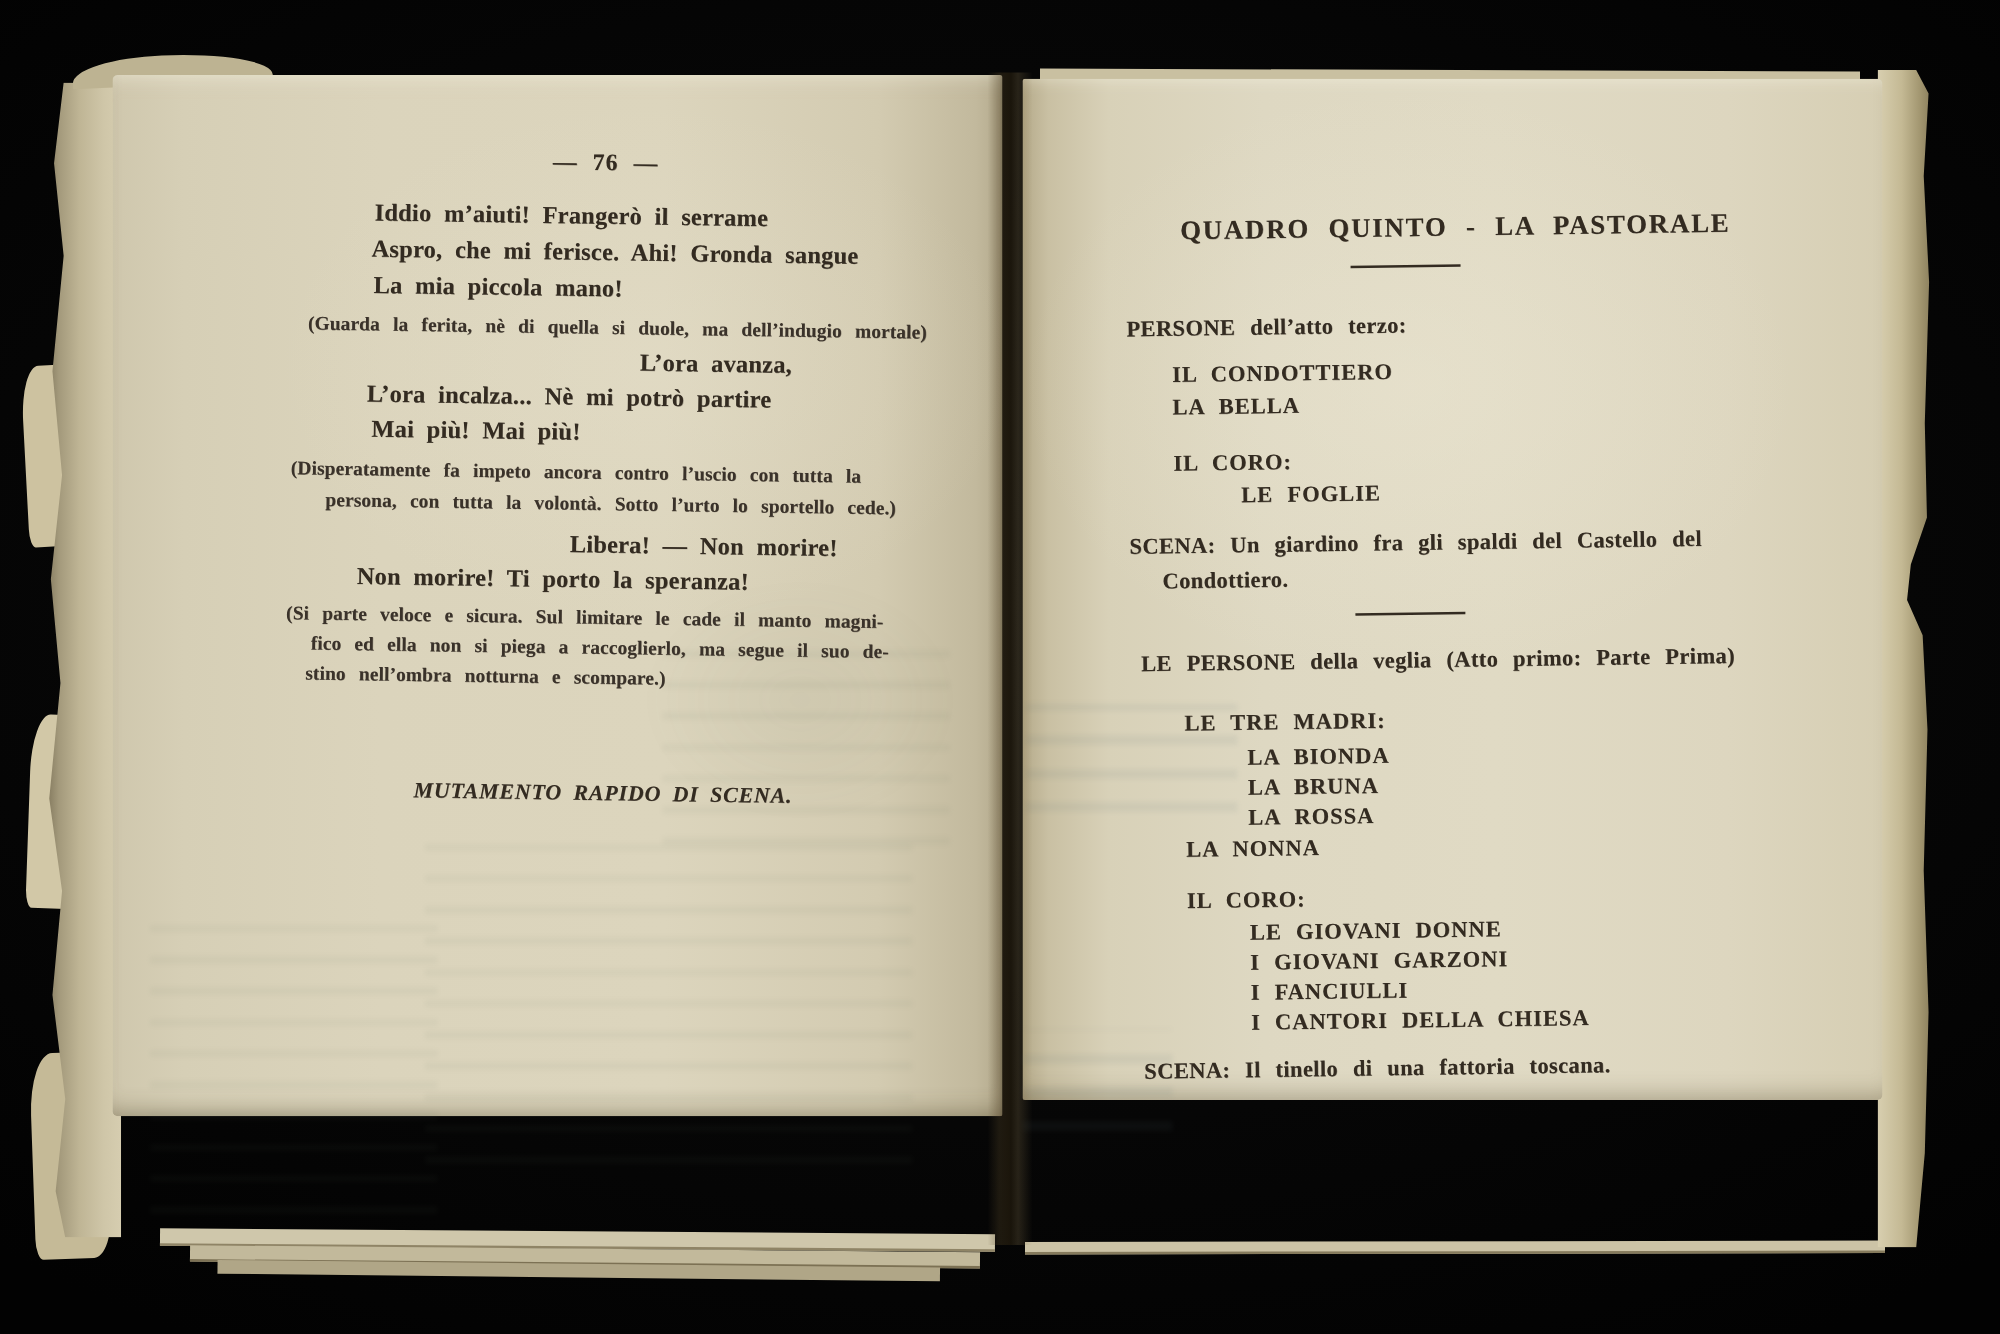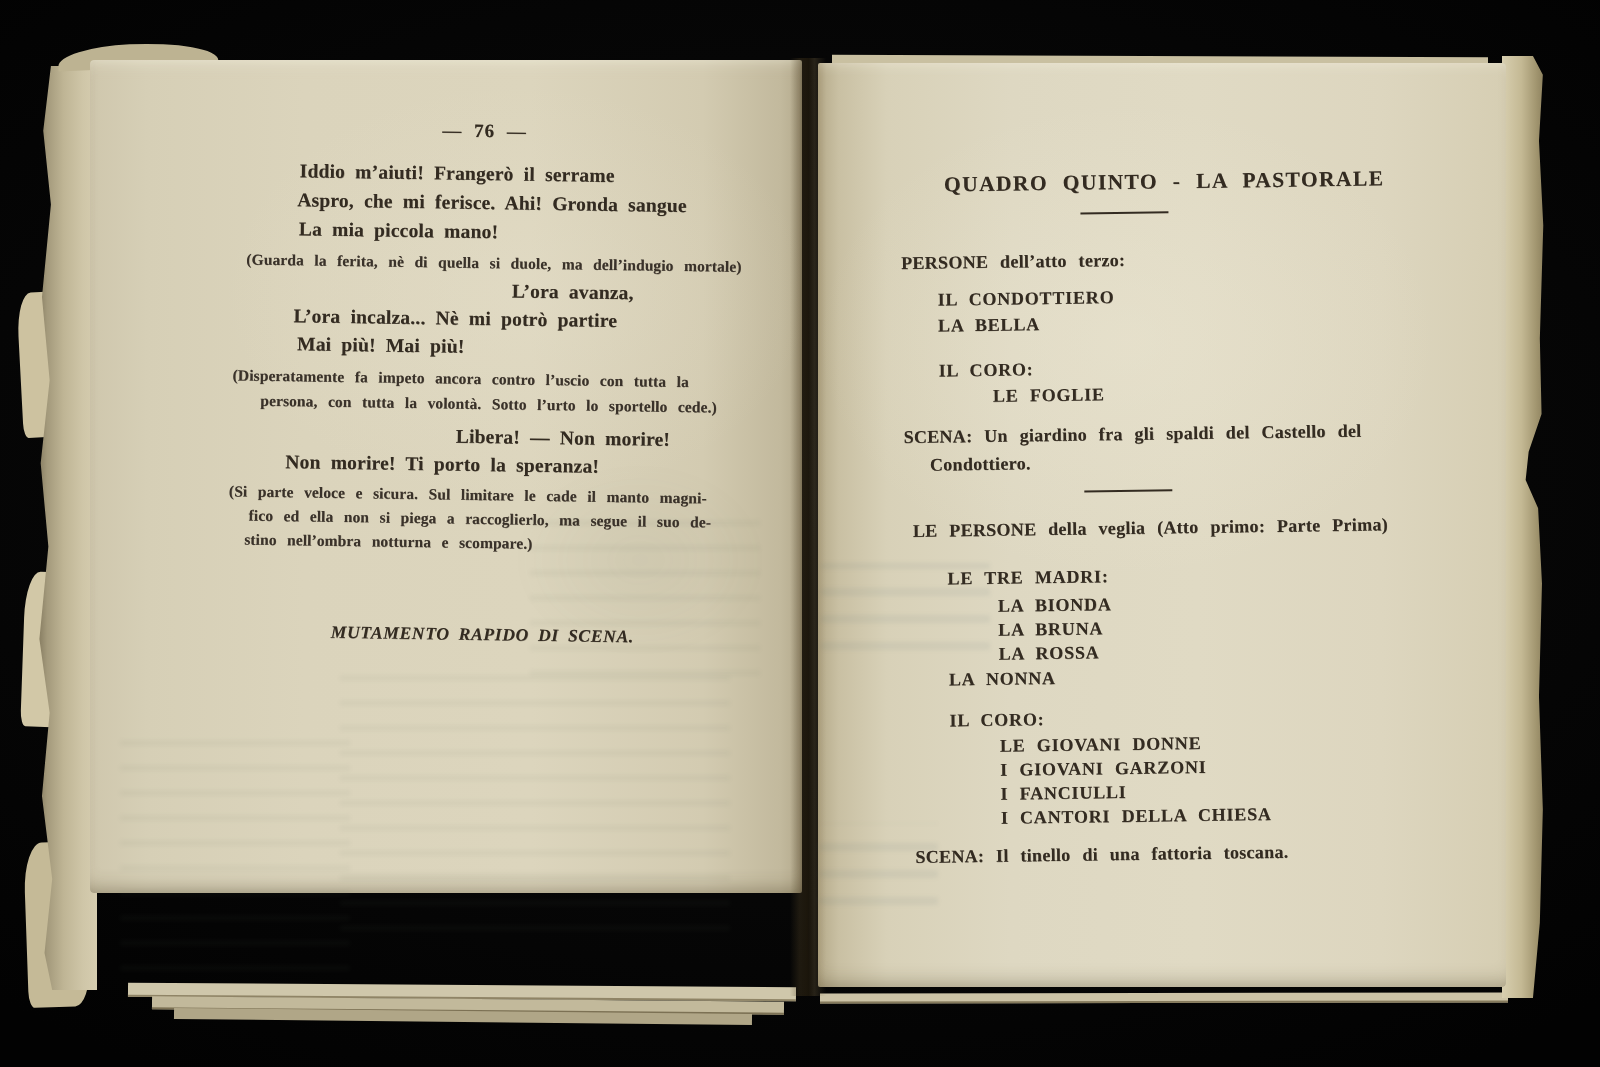--- a/index.html
+++ b/index.html
@@ -40,21 +40,21 @@
   .page { z-index:2; }
   .page-left {
     left:90px; top:60px; width:712px; height:833px;
     border-radius:4px 2px 2px 4px;
     background:
       radial-gradient(ellipse 420px 300px at 60% 28%, rgba(232,226,206,0.35), rgba(0,0,0,0) 70%),
       linear-gradient(90deg,#cfc7ad 0%,#d6cfb6 8%,#dbd4bc 30%,#dcd5bd 62%,#d3cbb1 86%,#c2b99d 97%,#b3a98c 100%);
     box-shadow: inset 0 14px 16px -14px rgba(255,253,240,0.5), inset 0 -16px 20px -14px rgba(72,60,32,0.45);
   }
   .page-right {
-    left:818px; top:63px; width:688px; height:924px;
+    left:818px; top:63px; width:688px; height:817px;
     border-radius:2px 4px 4px 2px;
     background:
       radial-gradient(ellipse 430px 330px at 45% 30%, rgba(238,233,214,0.4), rgba(0,0,0,0) 72%),
       linear-gradient(90deg,#b5aa8a 0%,#c9c0a3 3%,#d8d1b8 10%,#ded8c2 28%,#e0dac4 55%,#ddd6bf 82%,#d6ceb3 100%);
     box-shadow: inset 0 12px 14px -12px rgba(255,253,240,0.45), inset 0 -16px 20px -14px rgba(72,60,32,0.4);
   }
   .gutter {
     left:790px; top:58px; width:36px; height:938px; z-index:3; pointer-events:none;
     background:linear-gradient(90deg, rgba(59,48,28,0) 0%, rgba(78,64,36,0.35) 26%, rgba(42,33,16,0.62) 46%, rgba(42,33,16,0.55) 52%, rgba(128,110,72,0.28) 68%, rgba(0,0,0,0) 100%);
   }

